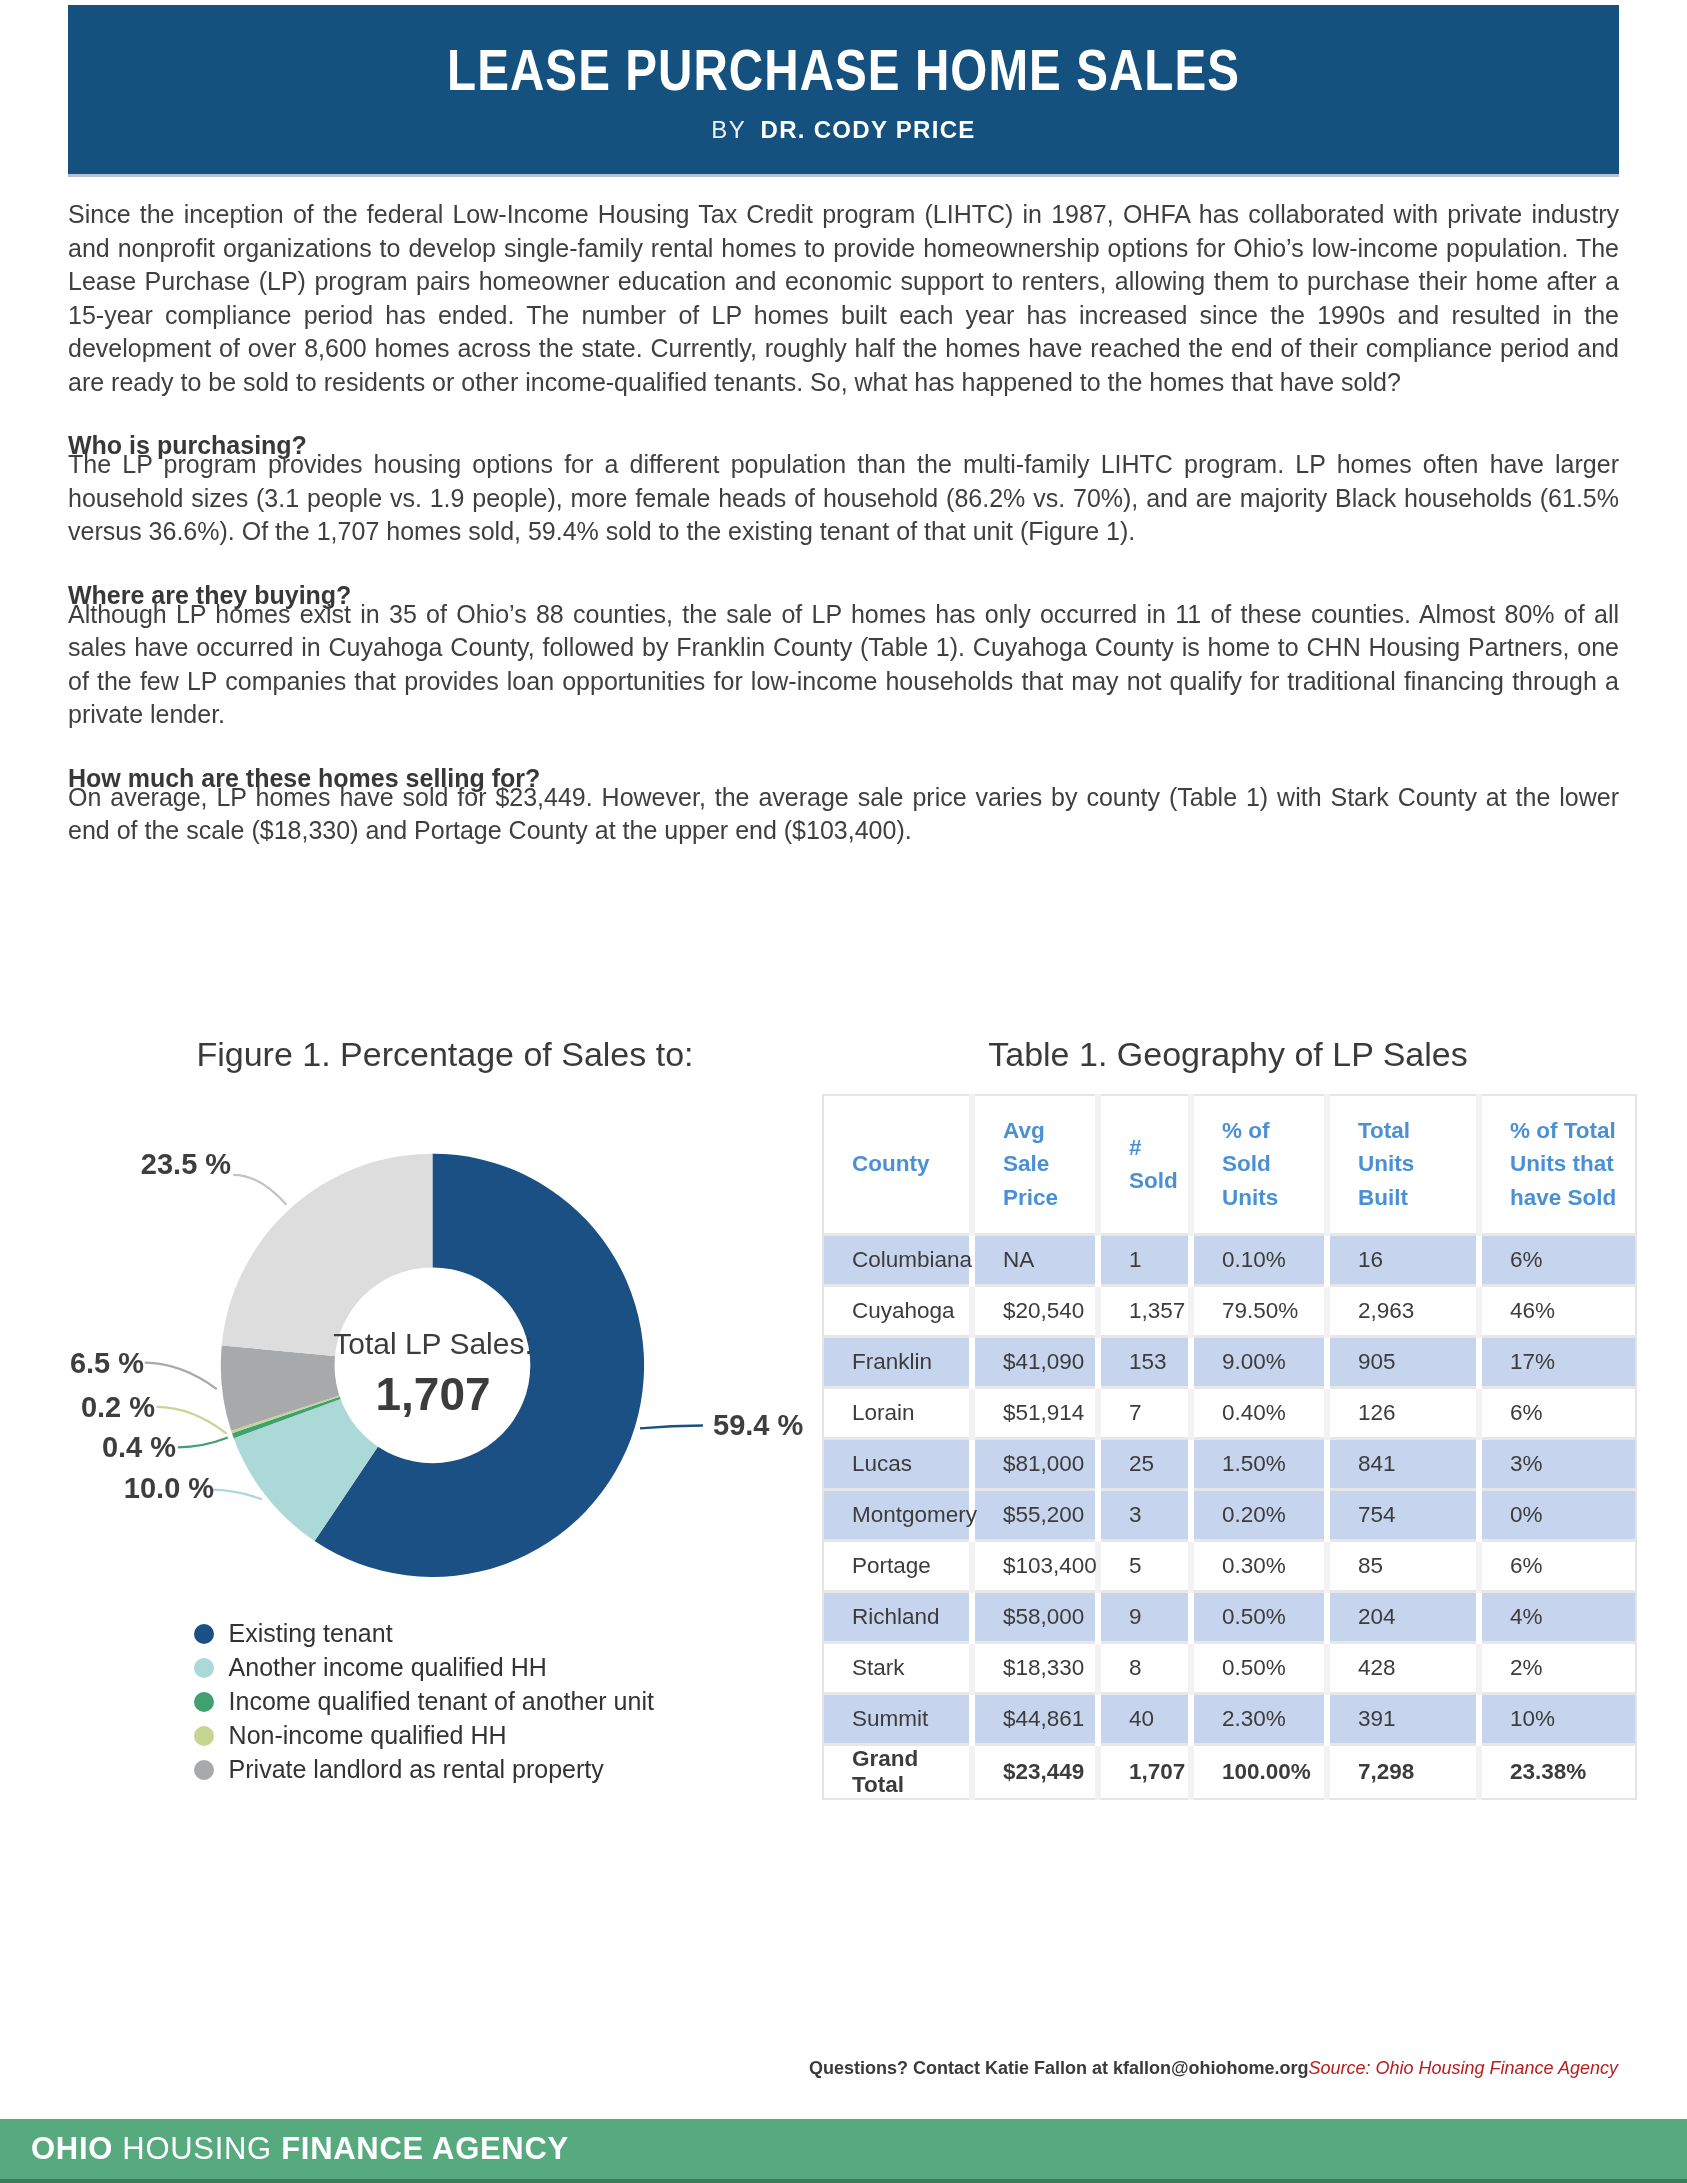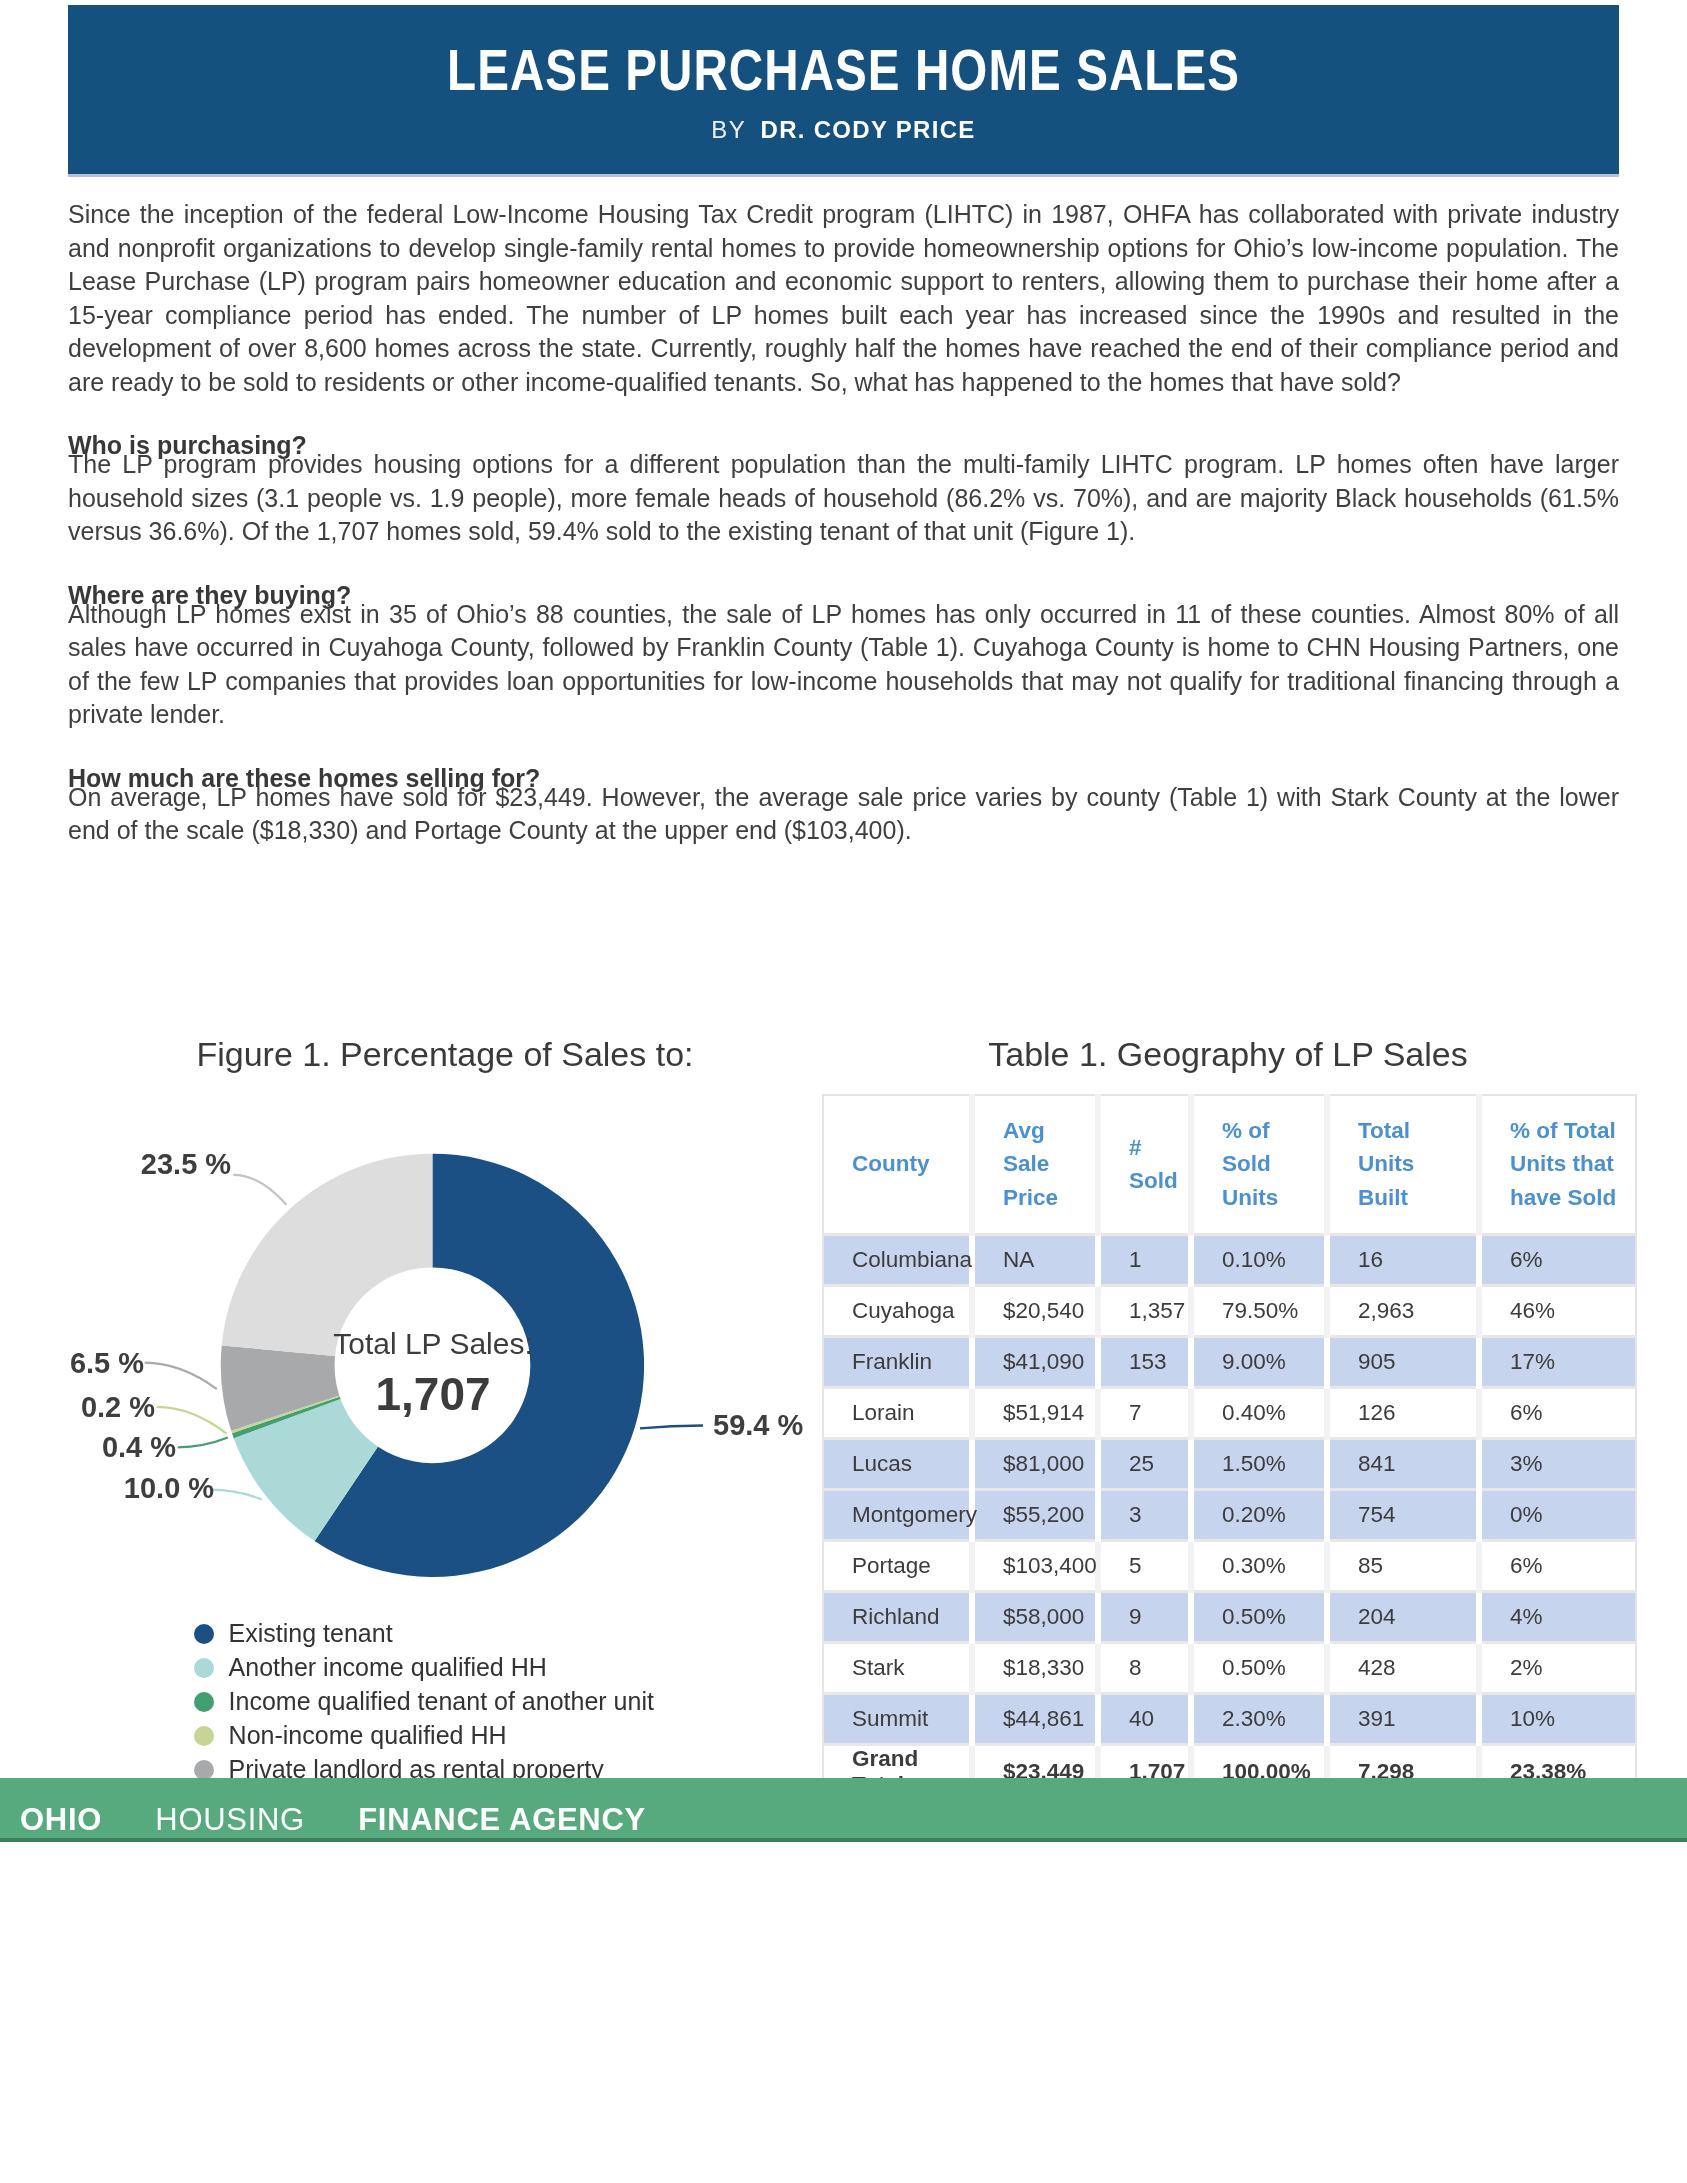--- a/index.html
+++ b/index.html
@@ -7,21 +7,21 @@
     --banner-edge:#b6c0da;
     --header-blue:#4a90d5;
     --row-alt:#c6d4ed;
     --body-text:#3f3f3f;
     --green-bar:#57a97e;
     --green-bar-edge:#3a7e5b;
   }
   *{margin:0;padding:0;box-sizing:border-box;}
   html,body{background:#ffffff;}
   body{font-family:"Liberation Sans",sans-serif;color:var(--body-text);}
-  .page{position:relative;width:1687px;height:1842px;background:#ffffff;overflow:hidden;}
+  .page{position:relative;width:1687px;height:2183px;background:#ffffff;overflow:hidden;}
 
   
   .banner{
     position:absolute;left:68px;top:5.3px;width:1551px;height:172px;
     background:var(--banner-bg);
     border-bottom:3.3px solid var(--banner-edge);
     display:flex;flex-direction:column;align-items:center;justify-content:center;
   }
   .banner h1{
     color:#ffffff;font-size:58px;font-weight:700;letter-spacing:1.3px;line-height:1;
@@ -84,22 +84,22 @@
   .footer-row{
     position:absolute;left:68px;right:69px;top:2036px;
     display:flex;justify-content:flex-end;align-items:baseline;margin-top:22px;
   }
   .contact{font-size:18px;font-weight:700;color:#3a3a3a;}
   .source{font-size:18px;font-style:italic;font-weight:500;color:#b91c1c;}
 
   .greenbar{
     position:absolute;left:0;right:0;bottom:0;height:64px;
     background:var(--green-bar);border-bottom:4.6px solid var(--green-bar-edge);
-    display:flex;align-items:flex-end;padding-left:20px;
-    color:#ffffff;font-size:31px;letter-spacing:0.7px;white-space:nowrap;gap:44px;
+    display:flex;align-items:center;padding-left:31px;
+    color:#ffffff;font-size:31px;letter-spacing:0.7px;white-space:nowrap;
   }
   .greenbar .b{font-weight:700;}
   .greenbar .l{font-weight:400;margin:0 9.3px;}
 </style>
 </head>
 <body>
 
 <div class="page">
 
   <header class="banner">

